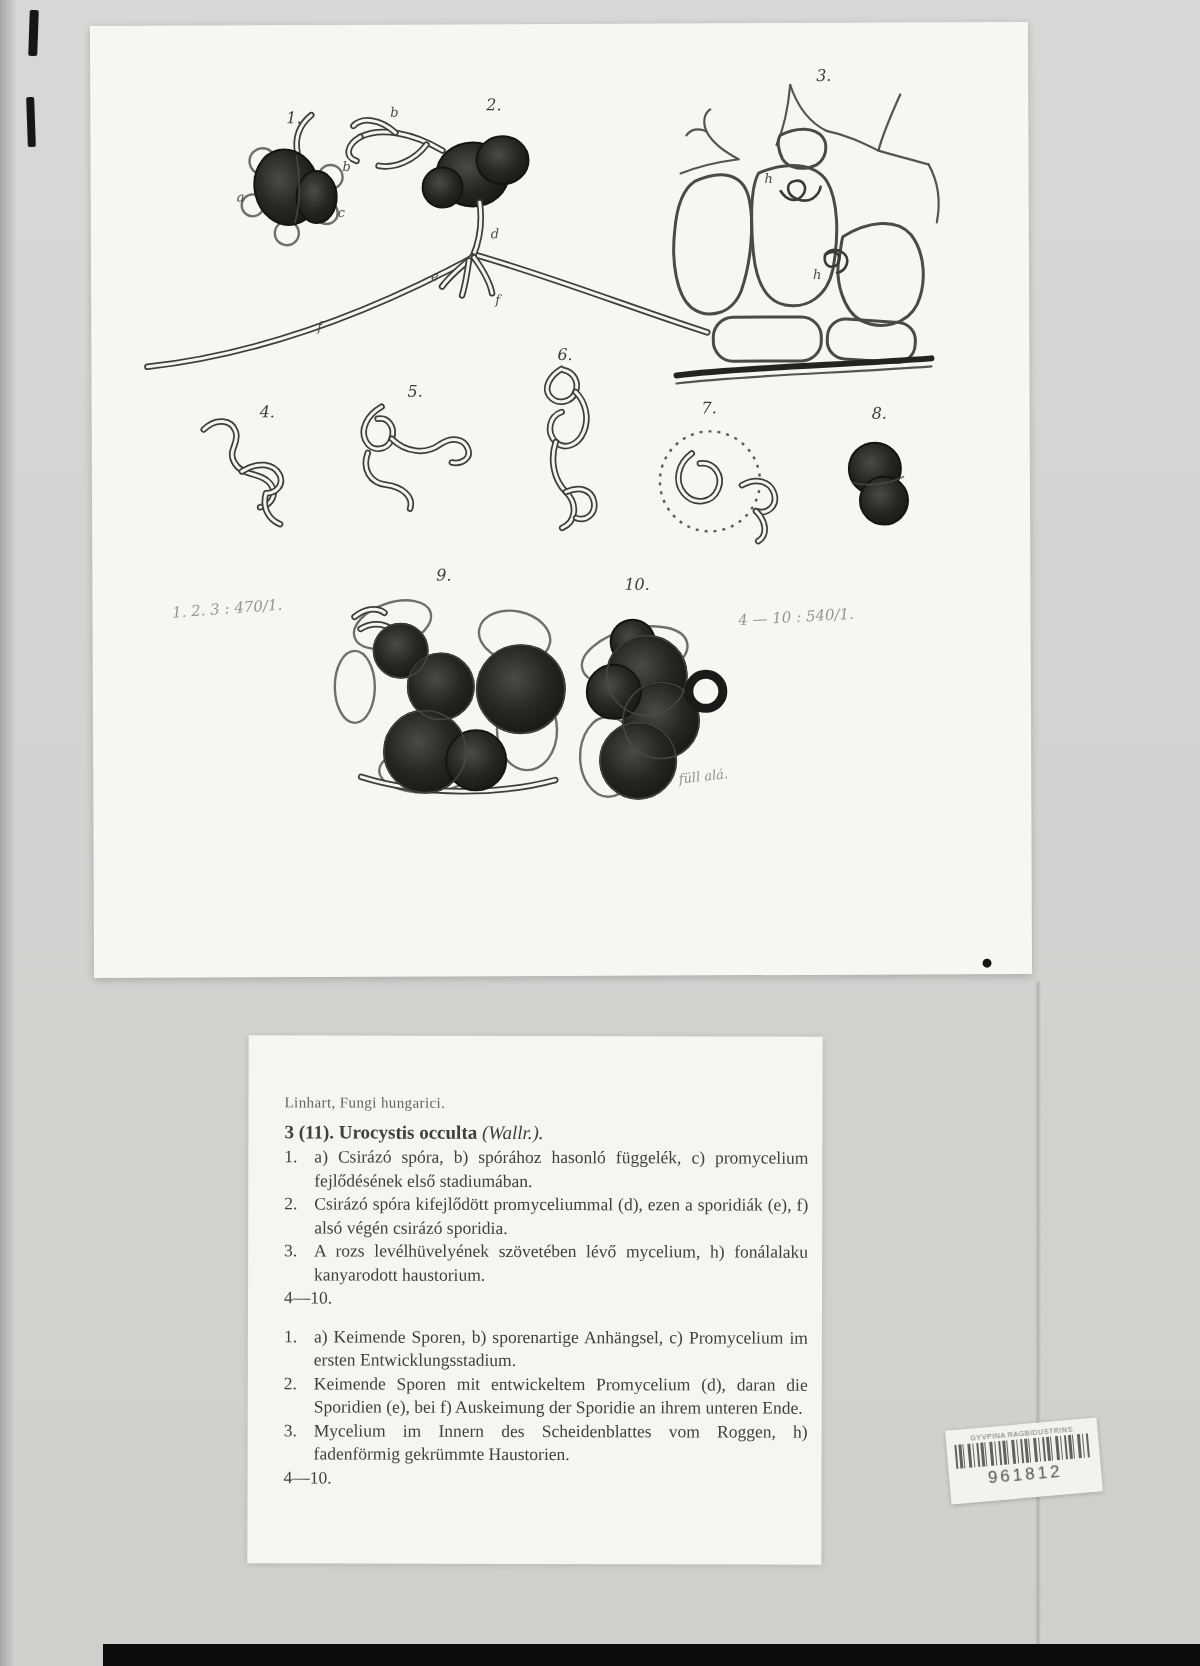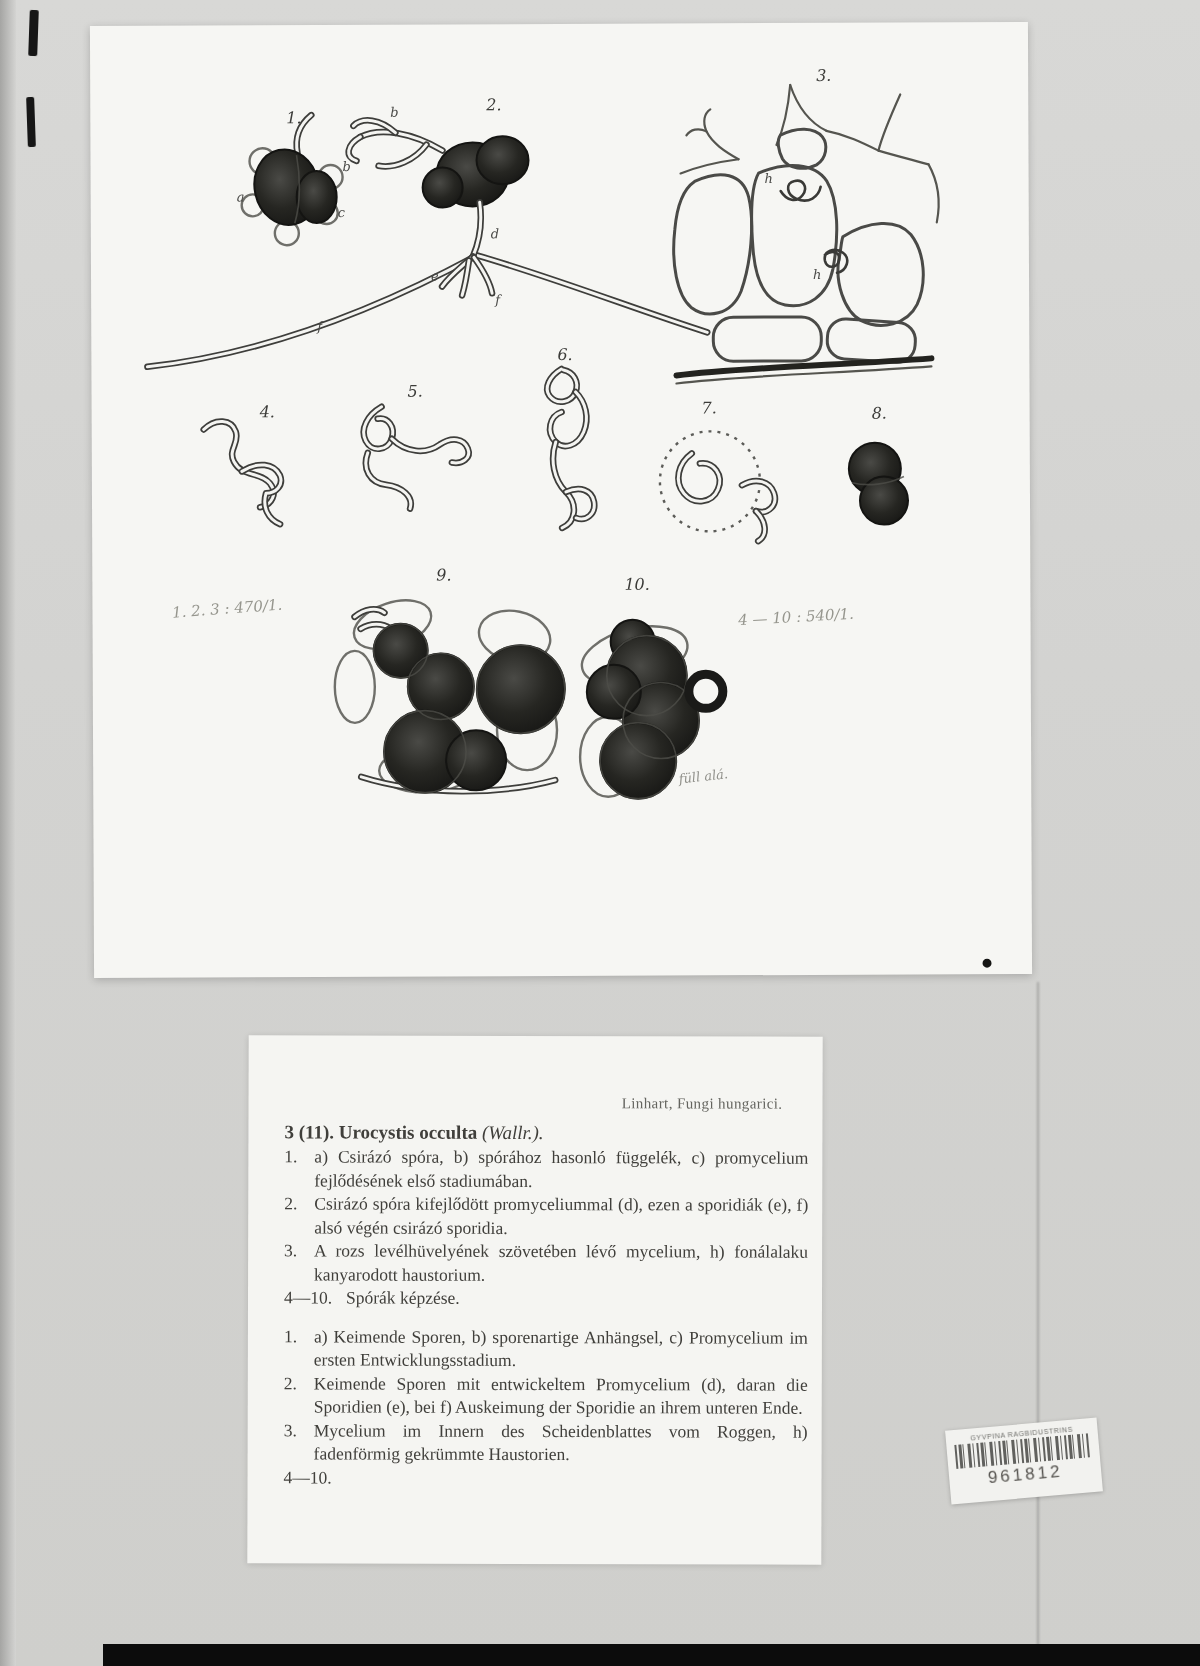--- a/index.html
+++ b/index.html
@@ -36,21 +36,21 @@
   .fnum{font:italic 16px "DejaVu Serif",serif;fill:#3c3c39}
   .flet{font:italic 13px "DejaVu Serif",serif;fill:#4b4b48}
   .hw{font:italic 15px "DejaVu Serif",serif;fill:#96968e}
   .hw2{font:italic 13px "DejaVu Serif",serif;fill:#90908a}
 
   
   .label-sheet{position:absolute;left:248px;top:1036px;width:574px;height:528px;
     background:#f5f5f2;transform:rotate(.15deg);box-shadow:0 1px 6px rgba(0,0,0,.14);
     color:#403f3b;font-size:17.5px;line-height:23.5px;
     padding:56px 10px 0 36px;box-sizing:border-box;}
-  .lbl-header{text-align:right;font-size:15px;color:#64645f;letter-spacing:.4px;
+  .lbl-header{text-align:left;font-size:15px;color:#64645f;letter-spacing:.4px;
     padding-right:30px;margin-bottom:5px;}
   .lbl-title{font-size:19px;margin-bottom:2px;}
   .lbl-title .b{font-weight:bold;}
   .lbl-title .it{font-style:italic;}
   .row{display:flex;}
   .row .num{flex:none;width:30px;}
   .row.wide .num{width:62px;}
   .row .txt{flex:1;text-align:justify;padding-right:4px;}
   .block-gap{height:15px;}
 
@@ -297,21 +297,20 @@
       <div class="row">
         <span class="num">2.</span>
         <span class="txt">Csirázó spóra kifejlődött promyceliummal (d), ezen a sporidiák (e), f) alsó végén csirázó sporidia.</span>
       </div>
       <div class="row">
         <span class="num">3.</span>
         <span class="txt">A rozs levélhüvelyének szövetében lévő mycelium, h) fonálalaku kanyarodott haustorium.</span>
       </div>
       <div class="row wide">
         <span class="num">4—10.</span>
-        <span class="txt">Spórák képzése.</span>
       </div>
     </div>
 
     <div class="block-gap"></div>
 
     <div>
       <div class="row">
         <span class="num">1.</span>
         <span class="txt">a) Keimende Sporen, b) sporenartige Anhängsel, c) Promycelium im ersten Entwicklungsstadium.</span>
       </div>

